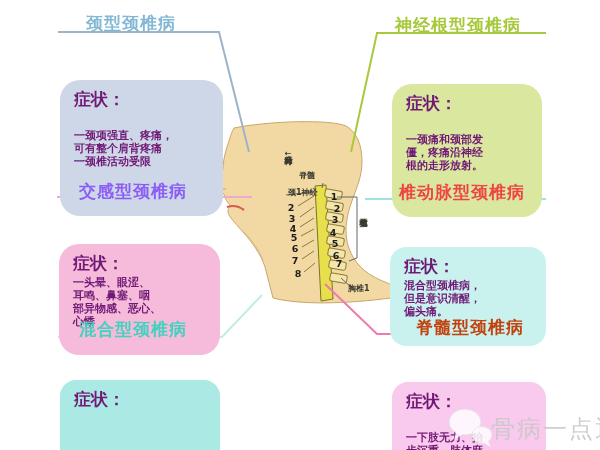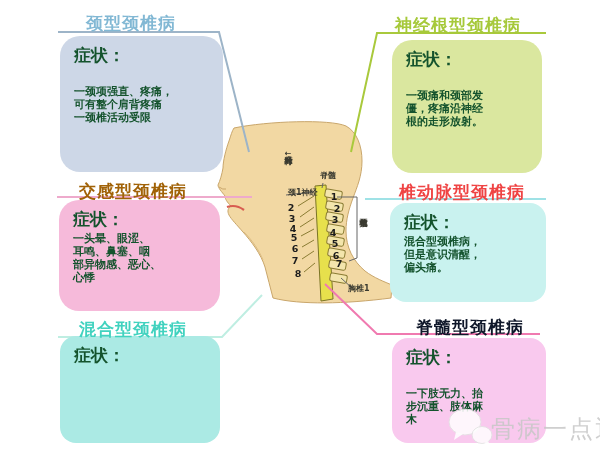--- a/index.html
+++ b/index.html
@@ -8,21 +8,22 @@
     font-family:"DejaVu Sans","Liberation Sans",sans-serif;
   }
   svg{position:absolute;left:0;top:0;width:600px;height:450px;}
   .panel-title{
     position:absolute;font-size:17px;font-weight:700;letter-spacing:1px;
     white-space:nowrap;z-index:6;
   }
   .box{
     position:absolute;border-radius:20px;z-index:5;
     padding:8px 10px 0 14px;box-sizing:border-box;
-    color:#14532d;
+    color:#701a75;
+    margin-top:44px;
   }
   .sym{font-size:17px;font-weight:700;}
   .body{font-size:11px;font-weight:700;line-height:1.17;white-space:pre-line;margin-top:2px;}
   .body.gapped{margin-top:19px;}
   
   .t0{left:86px;top:12px;}   .b0{left:60px;top:36px;width:163px;height:136px;}
   .t1{left:395px;top:14px;}  .b1{left:392px;top:40px;width:150px;height:133px;}
   .t2{left:79px;top:180px;}  .b2{left:59px;top:200px;width:161px;height:111px;}
   .t3{left:399px;top:181px;} .b3{left:390px;top:203px;width:156px;height:99px;border-radius:16px;}
   .t4{left:79px;top:318px;}  .b4{left:60px;top:336px;width:160px;height:107px;border-radius:16px;}
@@ -88,39 +89,39 @@
       <text x="335" y="223">3</text>
       <text x="333" y="236">4</text>
       <text x="335" y="247">5</text>
       <text x="336" y="259">6</text>
       <text x="339" y="267">7</text>
     </g>
   </svg>
 
   <div class="figlabel vertical" style="left:283px;top:150px;height:50px;">神经有八对↓</div>
   <div class="figlabel" style="left:257px;top:189px;margin-left:31px;">颈1神经</div>
-  <div class="figlabel" style="left:320px;top:172px;">脊髓</div>
+  <div class="figlabel" style="left:299px;top:172px;">脊髓</div>
   <div class="figlabel vertical" style="left:358px;top:212px;height:48px;">颈椎共七节</div>
   <div class="figlabel" style="left:348px;top:285px;">胸椎1</div>
 
   <svg id="connectors" viewBox="0 0 600 450" style="z-index:3">
     <polyline points="58,32 219,32 249,152" fill="none" stroke-width="2" style="stroke: rgb(157, 180, 200);"></polyline>
     <polyline points="546,33 377,33 351,152" fill="none" stroke-width="2" style="stroke: rgb(169, 201, 60);"></polyline>
     <polyline points="57,197 252,197" fill="none" stroke-width="2" style="stroke: rgb(238, 170, 204);"></polyline>
     <polyline points="365,199 546,199" fill="none" stroke-width="2" style="stroke: rgb(159, 226, 230);"></polyline>
     <polyline points="58,337 222,337 262,295" fill="none" stroke-width="2" style="stroke: rgb(191, 238, 226);"></polyline>
     <polyline points="540,334 377,334 325,284" fill="none" stroke-width="2" style="stroke: rgb(240, 122, 176);"></polyline>
   </svg>
 
   <div class="panel-title t0" style="color: rgb(130, 184, 212);">颈型颈椎病</div>
   <div class="panel-title t1" style="color: rgb(166, 201, 58);">神经根型颈椎病</div>
-  <div class="panel-title t2" style="color: #a16207;">交感型颈椎病</div>
+  <div class="panel-title t2" style="color: #8b5cf6;">交感型颈椎病</div>
   <div class="panel-title t3" style="color: #ef4444;">椎动脉型颈椎病</div>
   <div class="panel-title t4" style="color: rgb(65, 210, 191);">混合型颈椎病</div>
-  <div class="panel-title t5" style="color: #0f172a;">脊髓型颈椎病</div>
+  <div class="panel-title t5" style="color: #c2410c;">脊髓型颈椎病</div>
 
   <div class="box b0" style="background: rgb(205, 215, 231);">
     <div class="sym">症状：</div>
     <div class="body gapped">一颈项强直、疼痛，
 可有整个肩背疼痛
 一颈椎活动受限</div>
   </div>
   <div class="box b1" style="background: rgb(218, 231, 159);">
     <div class="sym">症状：</div>
     <div class="body gapped">一颈痛和颈部发

